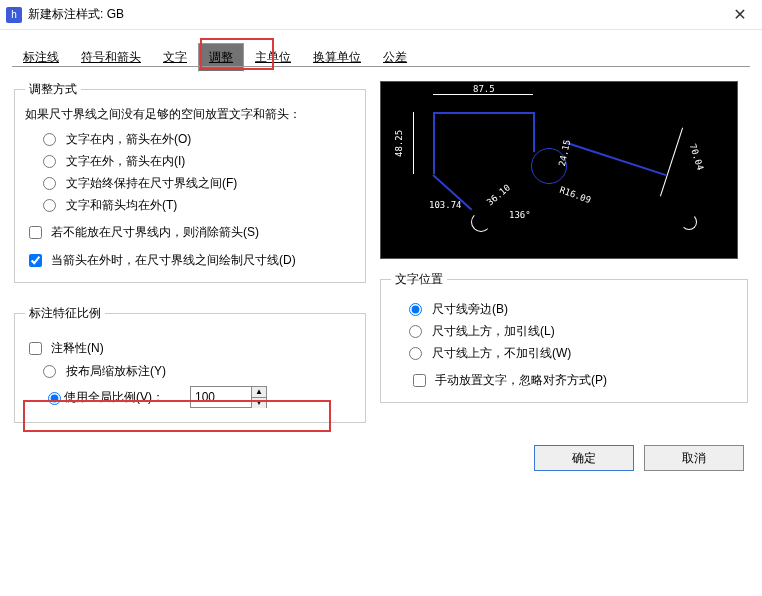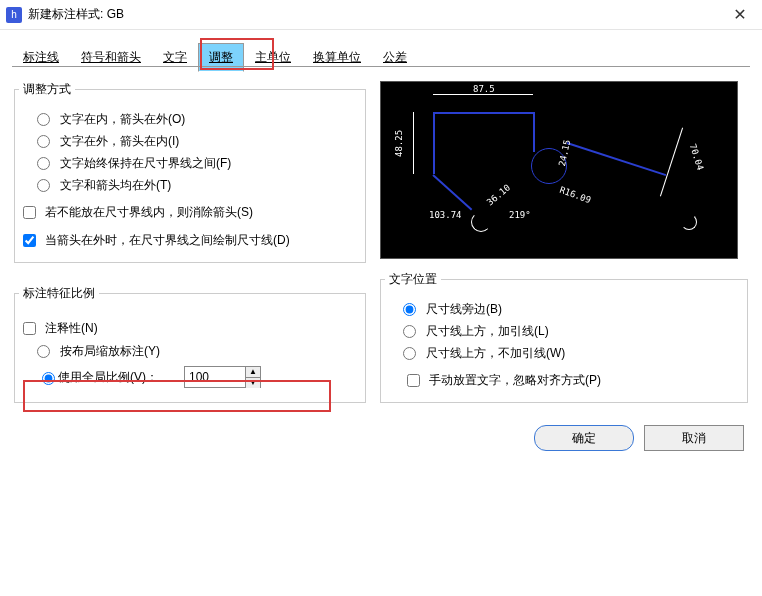--- a/index.html
+++ b/index.html
@@ -47,40 +47,40 @@
   }
   .tab {
     padding: 5px 10px;
     border: 1px solid transparent;
     position: relative;
     top: 1px;
   }
   .tab.active {
     border: 1px solid #999;
     border-bottom: 1px solid #fff;
-    background: #7dd3fc;
+    background: #737373;
   }
   .tab-underline {
     position: absolute;
     left: 12px; right: 12px;
     border-top: 1px solid #999;
   }
   .highlight-tab {
     position: absolute;
     border: 2px solid #d83b3b;
     pointer-events: none;
   }
   .body-area {
     position: relative;
     padding: 10px 14px 50px 14px;
   }
   fieldset {
     border: 1px solid #ccc;
     margin: 0 0 10px 0;
-    padding: 8px 10px 12px 4px;
+    padding: 8px 10px 12px 10px;
   }
   legend { padding: 0 4px; }
   .row { display: flex; align-items: center; gap: 6px; margin: 5px 0 5px 18px; }
   .row input[type=radio], .row input[type=checkbox] { margin: 0 4px 0 0; }
   .chk-row { display: flex; align-items: flex-start; gap: 6px; margin: 10px 0 0 0; }
   .chk-row input { margin-top: 2px; }
   .columns { display: flex; gap: 14px; align-items: flex-start; }
   .col-left { width: 352px; }
   .col-right { flex: 1; }
   .preview {
@@ -129,21 +129,21 @@
     position: absolute;
     right: 18px; bottom: 12px;
     display: flex; gap: 10px;
   }
   .btn {
     width: 100px; height: 26px;
     border: 1px solid #888;
     background: #efefef;
     display: flex; align-items: center; justify-content: center;
   }
-  .btn.primary { border-color: #3a78d6; border-radius: 12px; }
+  .btn.primary { border-color: #3a78d6; }
   
   .pv-shape { position:absolute; border:1px solid #2a3fd0; }
   .pv-label { position:absolute; color:#fff; font-size:9px; font-family: monospace; }
   .pv-tick { position:absolute; background:#fff; }
   .pv-circle { position:absolute; border:1px solid #fff; border-radius:50%; }
 </style>
 </head>
 <body>
 
 <div class="titlebar">
@@ -166,20 +166,21 @@
   </div>
   <div class="tab-underline" style="top:36px;"></div>
   <div class="highlight-tab" style="left:200px; top:8px; width:74px; height:32px;"></div>
 </div>
 
 <div class="body-area">
   <div class="columns">
     <div class="col-left">
       <fieldset>
         <legend>调整方式</legend>
+        <div style="margin-bottom:8px;">如果尺寸界线之间没有足够的空间放置文字和箭头：</div>
         <div class="row">
             <input type="radio" name="adj" style="">
             <label>文字在内，箭头在外(O)</label>
           </div>
         <div class="row">
             <input type="radio" name="adj" style="">
             <label>文字在外，箭头在内(I)</label>
           </div>
         <div class="row">
             <input type="radio" name="adj" style="">
@@ -237,23 +238,23 @@
         <div class="pv-tick" style="left:52px; top:12px; width:100px; height:1px;"></div>
         <div class="pv-tick" style="left:32px; top:30px; width:1px; height:62px;"></div>
         <div class="pv-tick" style="left:290px; top:44px; width:1px; height:72px; transform:rotate(18deg);"></div>
         <div class="pv-circle" style="left:90px; top:130px; width:20px; height:20px; border-top-color:transparent; border-right-color:transparent;"></div>
         <div class="pv-circle" style="left:300px; top:132px; width:16px; height:16px; border-top-color:transparent; border-left-color:transparent;"></div>
 
         <span class="pv-label" style="left:92px; top:2px;">87.5</span>
         <span class="pv-label" style="left:18px; top:70px; transform:rotate(-90deg); transform-origin:left;">48.25</span>
         <span class="pv-label" style="left:170px; top:66px; transform:rotate(-78deg);">24.15</span>
         <span class="pv-label" style="left:104px; top:108px; transform:rotate(-40deg);">36.10</span>
-        <span class="pv-label" style="left:128px; top:128px;">219°</span>
+        <span class="pv-label" style="left:128px; top:128px;">136°</span>
         <span class="pv-label" style="left:178px; top:108px; transform:rotate(20deg);">R16.09</span>
-        <span class="pv-label" style="left:48px; top:128px;">103.74</span>
+        <span class="pv-label" style="left:48px; top:118px;">103.74</span>
         <span class="pv-label" style="left:302px; top:70px; transform:rotate(72deg);">70.04</span>
       </div>
 
       <fieldset>
         <legend>文字位置</legend>
         <div class="row">
             <input type="radio" name="tp" checked="" style="">
             <label>尺寸线旁边(B)</label>
           </div>
         <div class="row">

